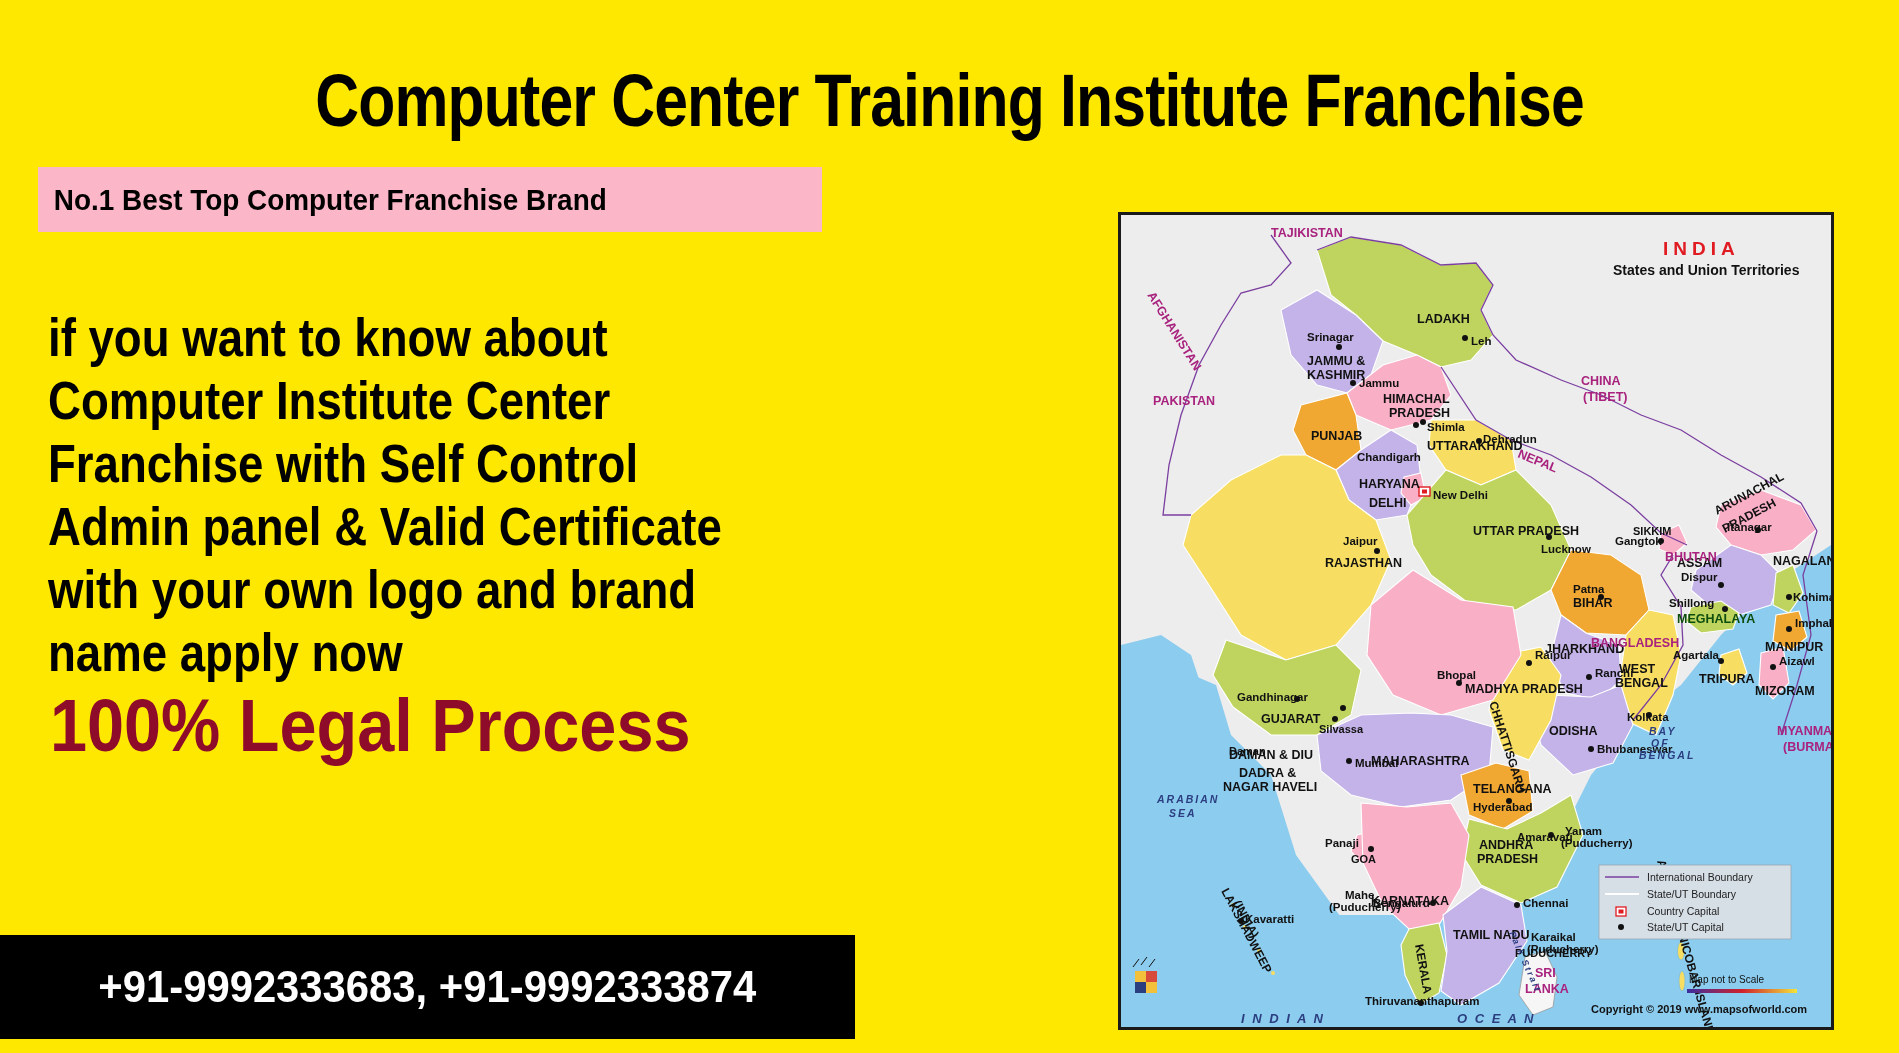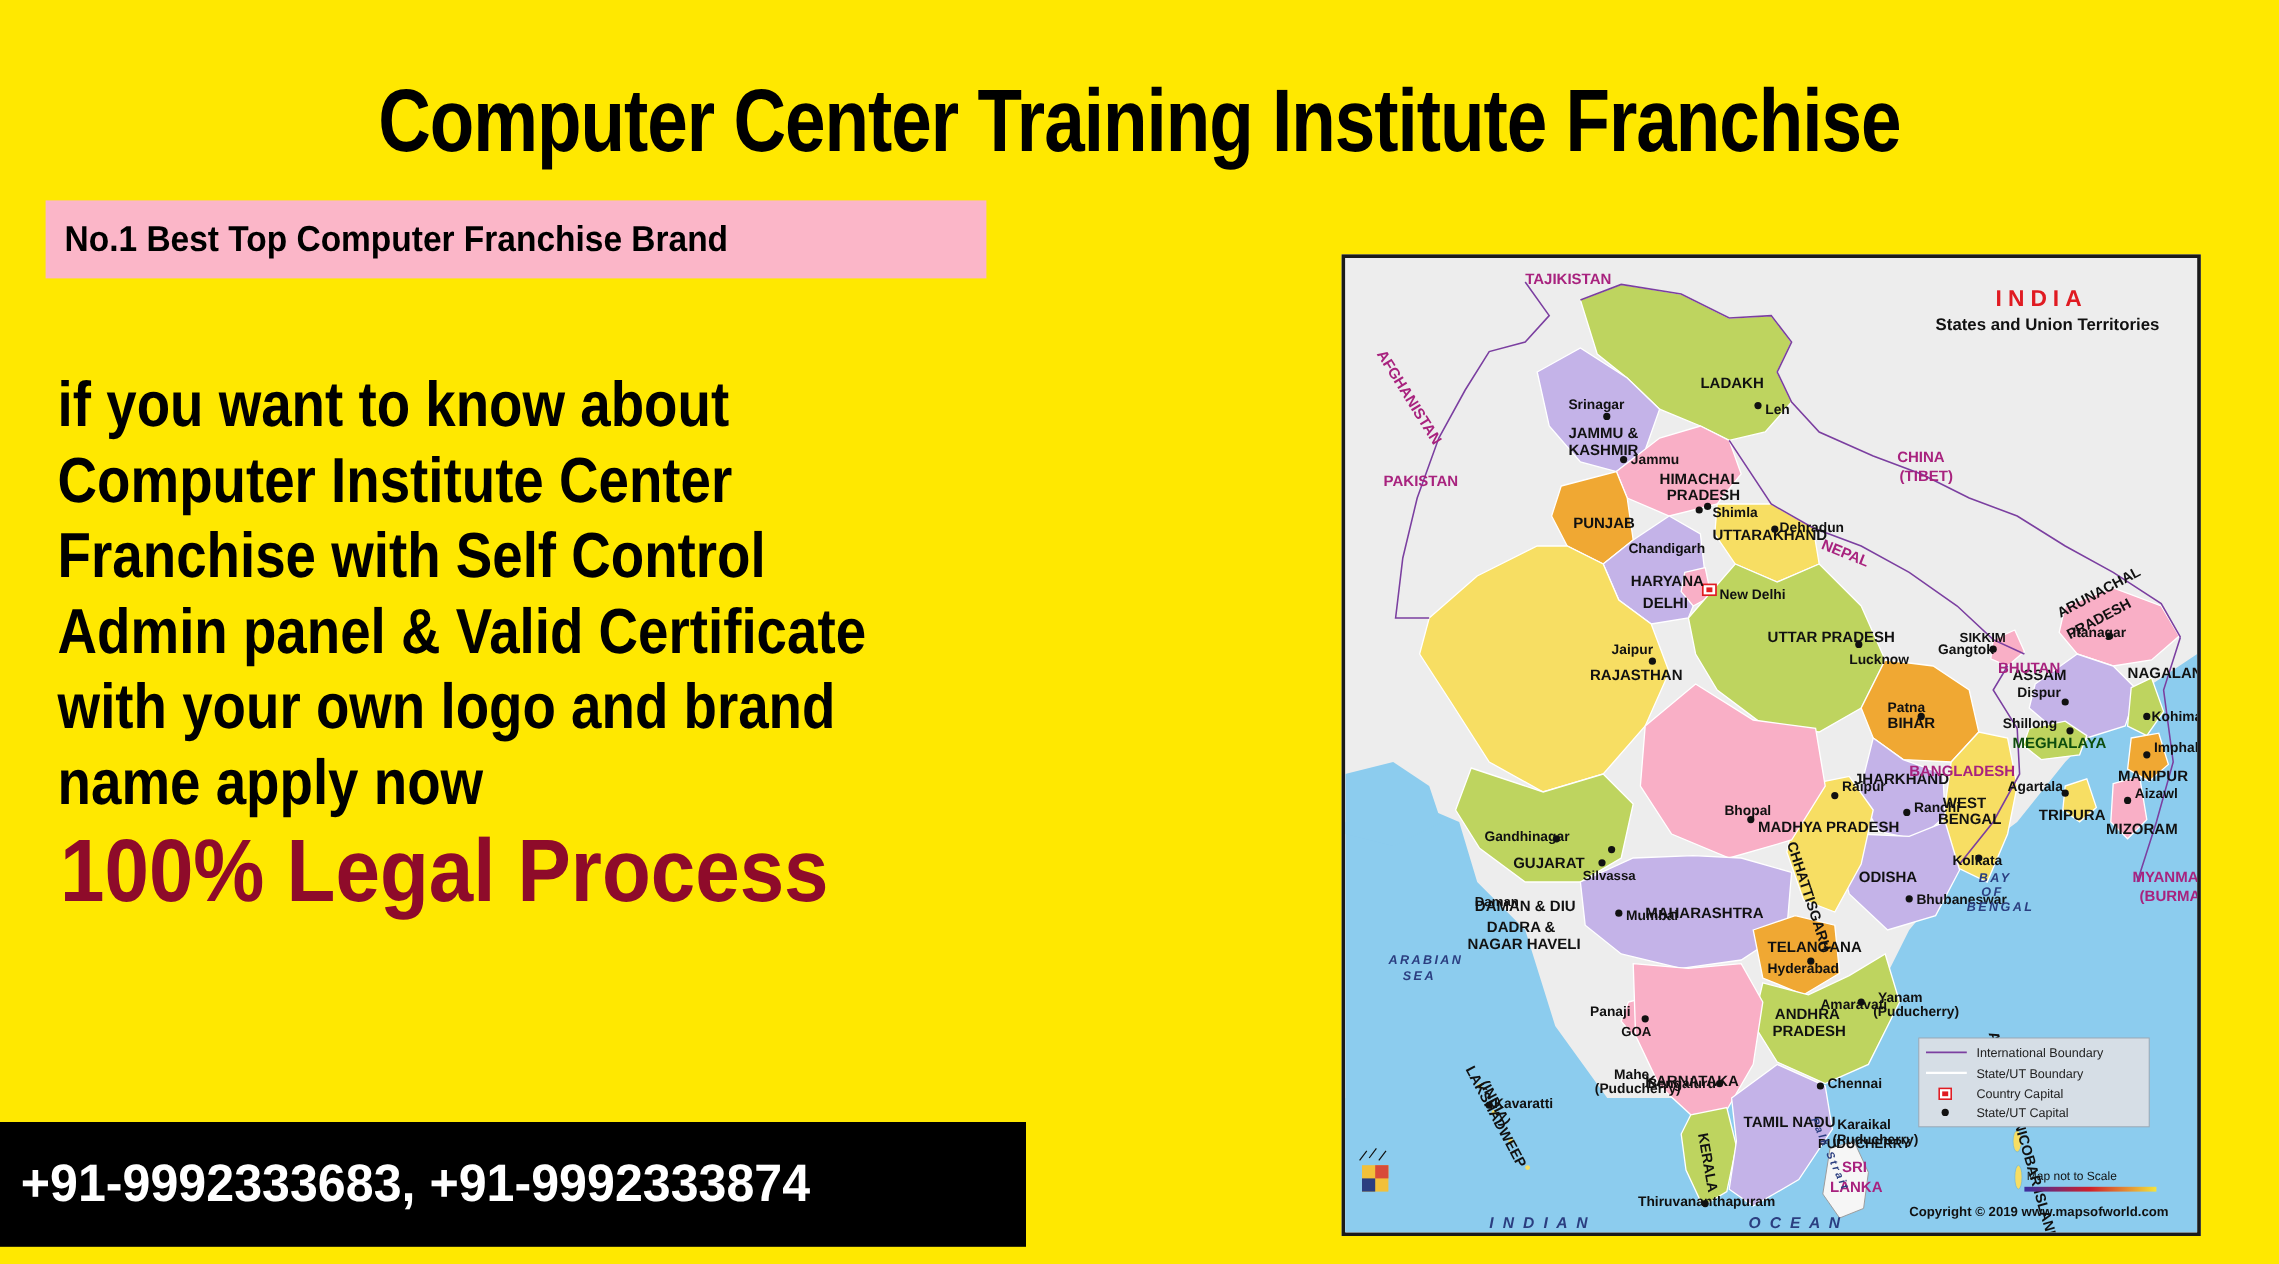--- a/index.html
+++ b/index.html
@@ -47,21 +47,21 @@
     position:absolute;left:50px;top:683px;
     font-size:74px;font-weight:bold;color:#8E0B2A;
     transform:scaleX(0.9);transform-origin:0 50%;
     white-space:nowrap;
     font-family:"Liberation Sans Narrow","Liberation Sans",sans-serif;
   }
   
   #phone-banner{
     position:absolute;left:0;top:935px;width:855px;height:104px;
     background:#000;
-    display:flex;align-items:center;justify-content:flex-start;
+    display:flex;align-items:center;justify-content:center;
   }
   #phone-text{
     font-size:44px;font-weight:bold;color:#fff;
     letter-spacing:0px;
     transform:scaleX(0.95);transform-origin:50% 50%;
     white-space:nowrap;
   }
   
   #map-frame{
     position:absolute;left:1118px;top:212px;width:710px;height:812px;

